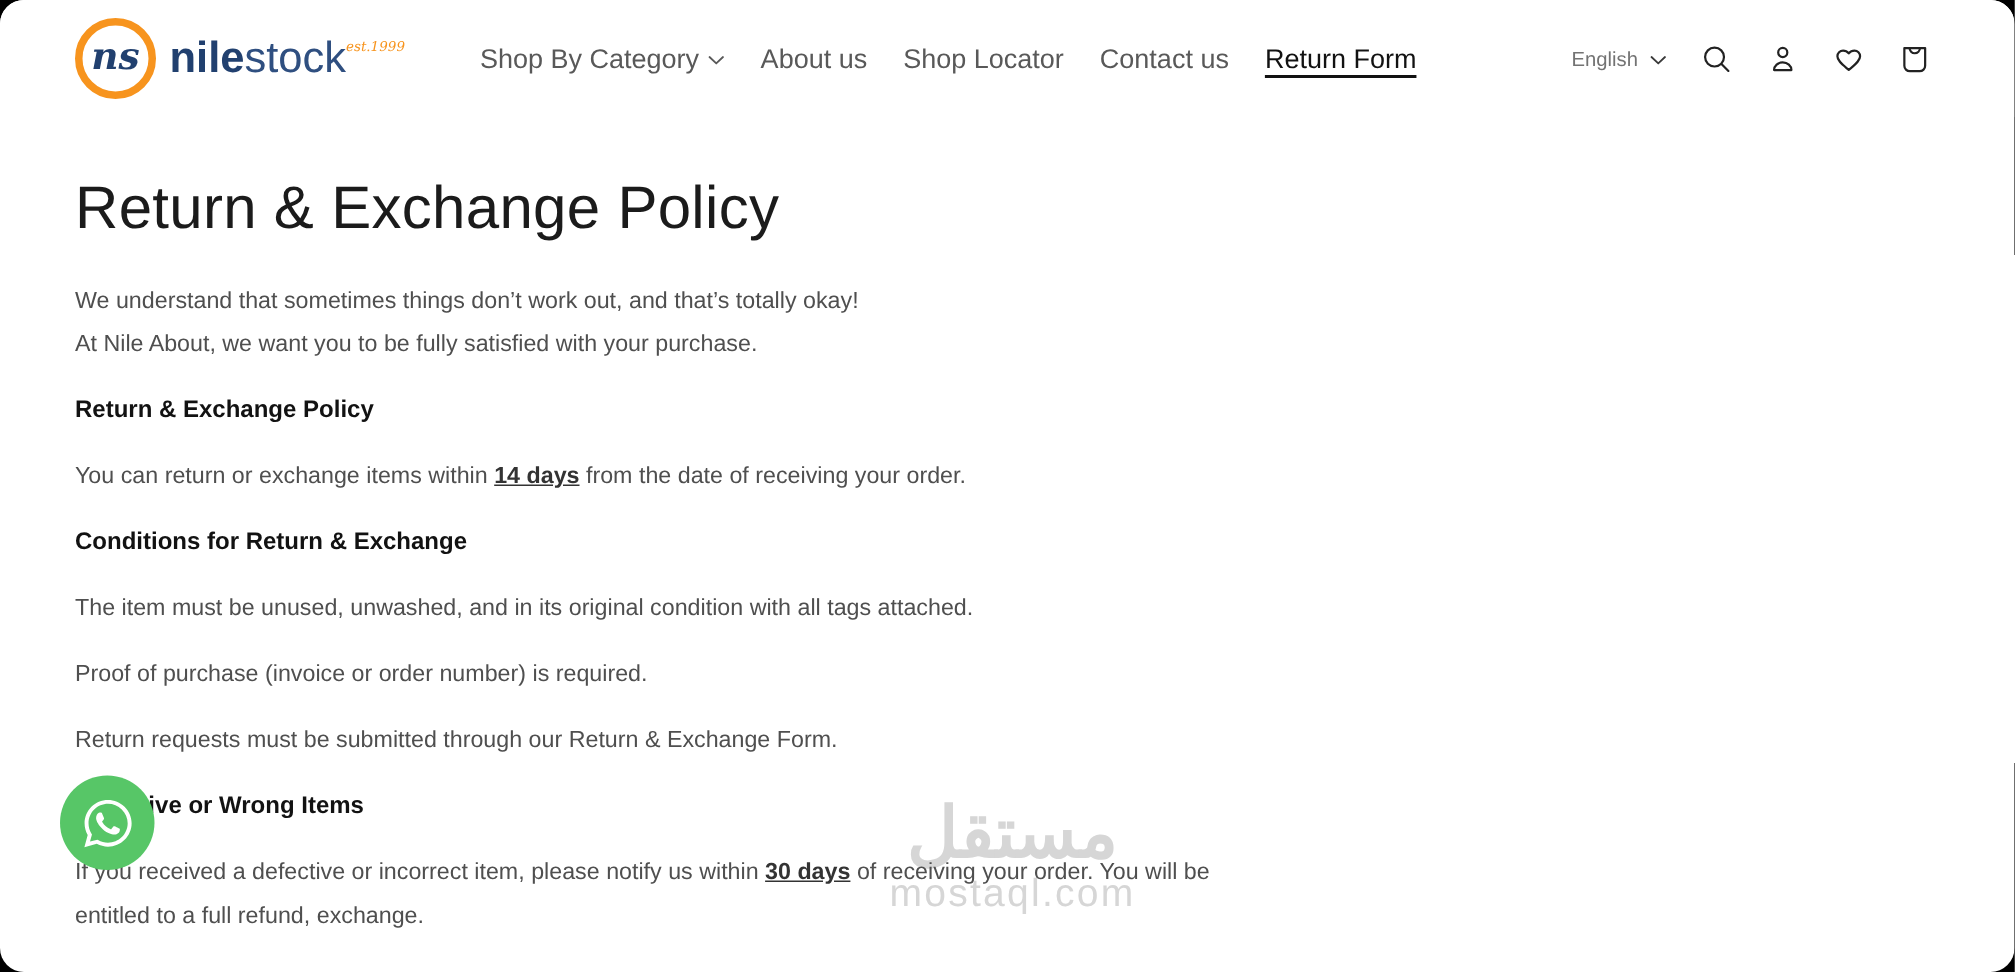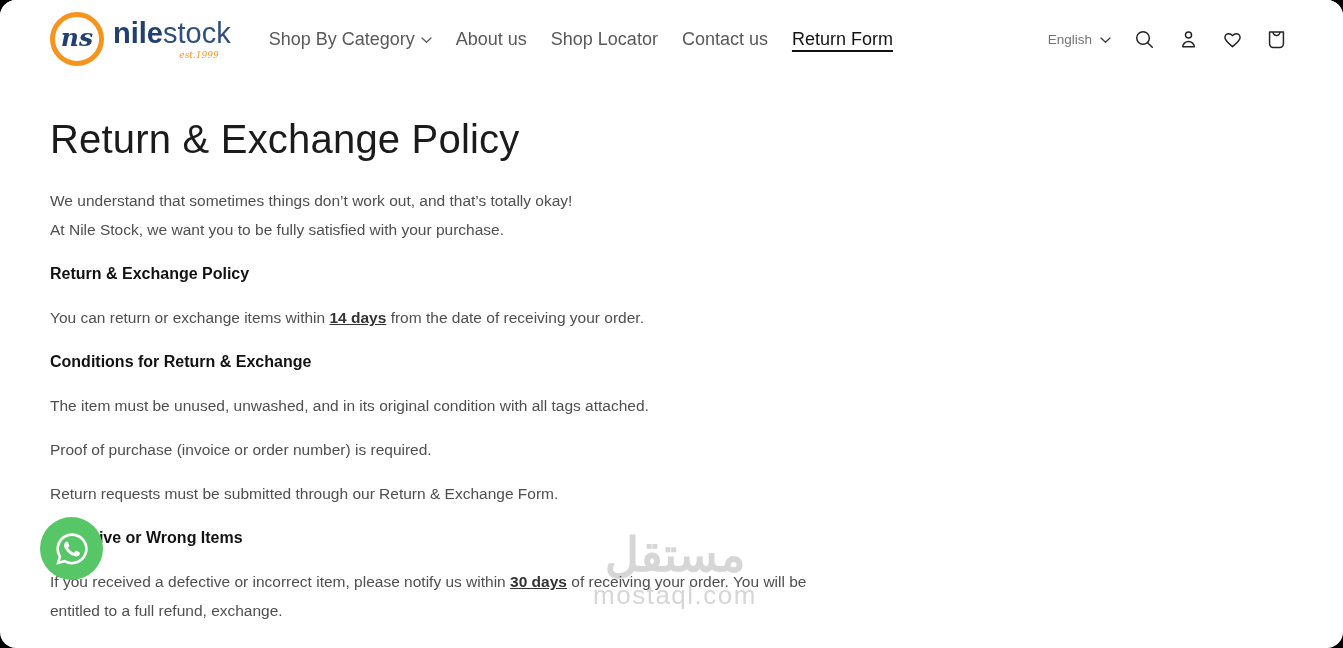--- a/index.html
+++ b/index.html
@@ -19,21 +19,21 @@
     position:relative;z-index:3;background:#fff;
   }
   .logo{display:flex;align-items:center;gap:9px;cursor:pointer;text-decoration:none;}
   .monogram{
     width:54px;height:54px;box-sizing:border-box;
     border:5px solid var(--orange);border-radius:50%;
     display:flex;align-items:center;justify-content:center;
     font-family:"DejaVu Serif", serif;font-style:italic;font-weight:700;
     color:var(--navy);font-size:25px;padding-bottom:3px;
   }
-  .wordmark{display:flex;flex-direction:column;line-height:1;}
+  .wordmark{display:flex;flex-direction:row;line-height:1;}
   .brand-line{font-size:29px;letter-spacing:0;}
   .nile{font-weight:700;color:var(--navy);}
   .stock{font-weight:300;color:var(--stock-blue);}
   .est{font-size:9px;color:var(--orange);font-style:italic;margin:3px 12px 0 0;text-align:right;font-family:"DejaVu Serif",serif;}
   nav{display:flex;align-items:center;gap:24px;margin-left:38px;}
   .nav-link{font-size:18px;color:#595959;display:flex;align-items:center;gap:6px;cursor:pointer;text-decoration:none;}
   .nav-link.active{color:#121212;text-decoration:underline;text-underline-offset:5px;text-decoration-thickness:1.5px;}
   .chev{margin-top:2px;}
   .header-right{margin-left:auto;display:flex;align-items:center;gap:23px;}
   .lang{display:flex;align-items:center;gap:8px;font-size:13.5px;color:#737373;cursor:pointer;}
@@ -132,21 +132,21 @@
           <path d="M3.4 2.9 H16.6 V14.1 A3.5 3.5 0 0 1 13.1 17.6 H6.9 A3.5 3.5 0 0 1 3.4 14.1 Z" stroke-linejoin="round"></path>
           <path d="M6.7 2.9 a3.3 3.3 0 0 0 6.6 0"></path>
         </svg>
       </button>
     </div>
   </header>
 
   <main>
     <h1>Return &amp; Exchange Policy</h1>
     <div id="policy-content" class="rte">
-        <p><span>We understand that sometimes things don’t work out, and that’s totally okay!</span><br><span>At Nile Stock, we want you to be fully satisfied with your purchase.</span></p>
+        <p><span>We understand that sometimes things don’t work out, and that’s totally okay!</span><br><span>At Nile About, we want you to be fully satisfied with your purchase.</span></p>
         <h3><span>Return &amp; Exchange Policy</span></h3>
         <p><span>You can return or exchange items within </span><b>14 days</b><span> from the date of receiving your order.</span></p>
         <h3><span>Conditions for Return &amp; Exchange</span></h3>
         <p><span>The item must be unused, unwashed, and in its original condition with all tags attached.</span></p>
         <p><span>Proof of purchase (invoice or order number) is required.</span></p>
         <p><span>Return requests must be submitted through our Return &amp; Exchange Form.</span></p>
         <h3><span>Defective or Wrong Items</span></h3>
         <p><span>If you received a defective or incorrect item, please notify us within </span><b>30 days</b><span> of receiving your order. You will be entitled to a full refund, exchange.</span></p>
       </div>
   </main>

